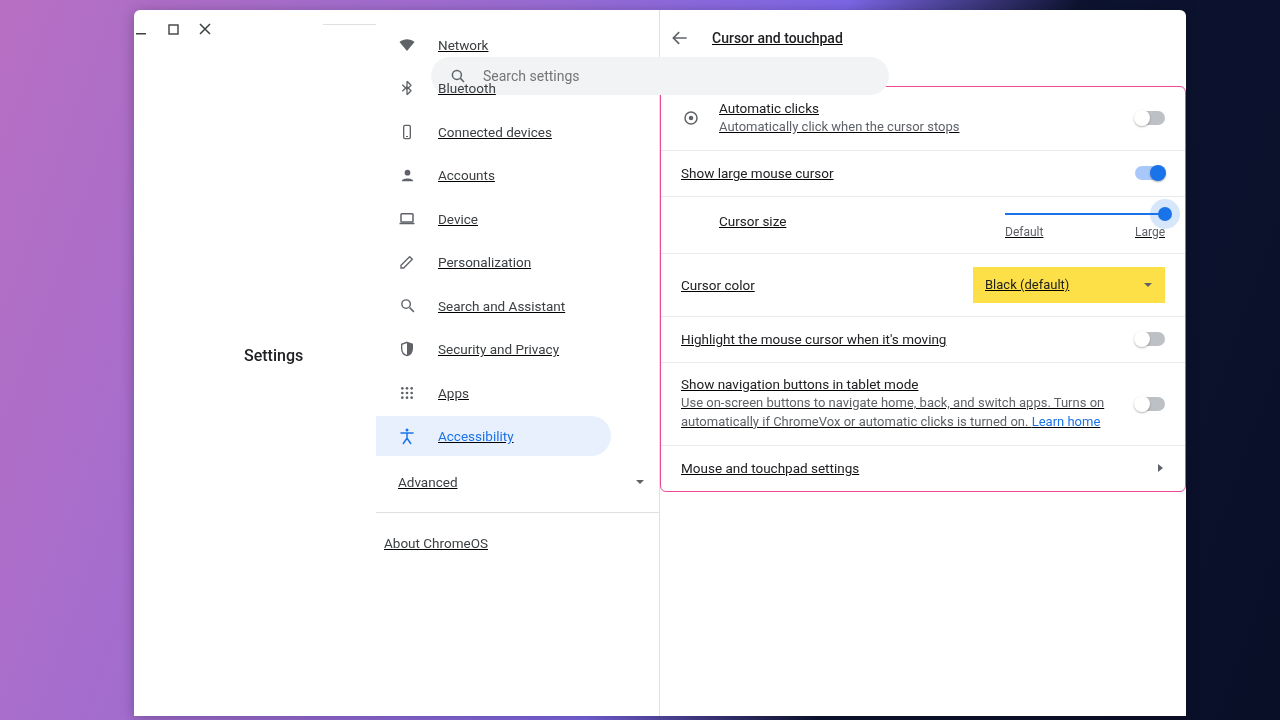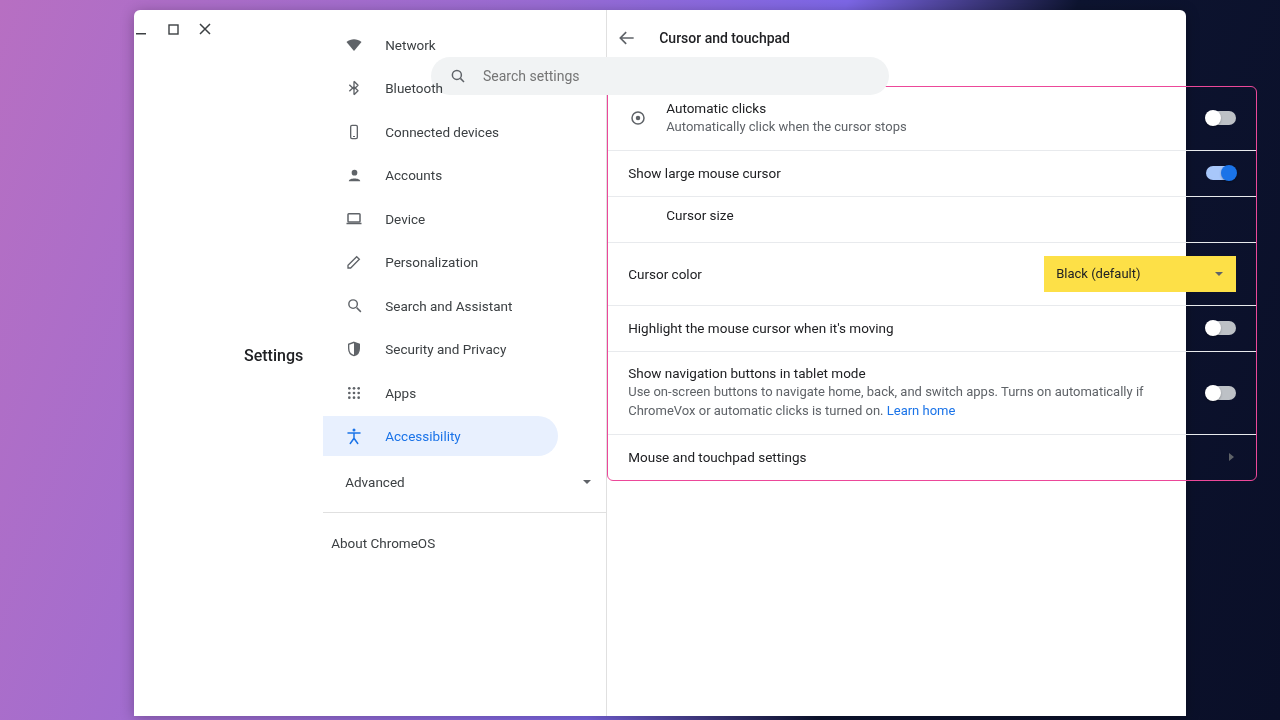--- a/index.html
+++ b/index.html
@@ -25,41 +25,41 @@
 .searchbar {
   margin-left: auto; margin-right: auto; position: absolute; left: 50%; transform: translateX(-50%);
   top: 47px; width: 458px; height: 38px;
   background: #f1f3f4; border-radius: 40px;
   display: flex; align-items: center; padding: 0 18px; gap: 16px;
 }
 .searchbar input {
   border: none; background: transparent; outline: none; font-size: 14px; color: #5f6368; flex: 1;
 }
 .divider-h { height: 1px; background: #e0e0e0; width: 100%; }
-.body { flex: 1; display: flex; min-height: 0; }
+.body { flex: 1; display: flex; min-height: 0; text-decoration: underline; }
 .sidebar { width: 284px; padding-top: 11px; border-right: 1px solid #e0e0e0; }
 .nav-item {
   display: flex; align-items: center; gap: 22px;
   height: 40px; padding: 0 22px; margin: 3.5px 0;
   font-size: 13.5px; color: #3c4043; cursor: pointer;
   border-radius: 0 20px 20px 0; margin-right: 48px;
   position: relative;
 }
 .nav-item.active { background: #e8f0fe; color: #1a73e8; }
 .nav-item.active .nav-icon { color: #1a73e8; }
 .nav-icon { width: 18px; height: 18px; display: flex; align-items: center; justify-content: center; color: #5f6368; flex-shrink: 0; }
 .advanced-row {
   display: flex; align-items: center; justify-content: space-between;
   padding: 12px 22px; font-size: 13.5px; color: #3c4043; cursor: pointer;
   margin-top: 6px;
 }
 .sidebar-hr { height: 1px; background: #e0e0e0; margin: 10px 0; margin-left: 0; }
 .about-row { padding: 12px 8px; font-size: 13.5px; color: #3c4043; cursor: pointer; }
 .main { flex: 1; display: flex; justify-content: center; padding-top: 0; }
-.panel { width: 650px; }
+.panel { width: 526px; }
 .section-head { display: flex; align-items: center; gap: 18px; height: 56px; padding-left: 6px;}
 .back-btn { width: 28px; height: 28px; display:flex; align-items:center; justify-content:center; cursor:pointer; color:#5f6368; border-radius:50%; }
 .section-title { font-size: 14px; color: #202124; font-weight: 500; }
 .card { border: 1px solid #ec4899; border-radius: 6px; margin-top: 20px; }
 .row { display: flex; align-items: center; padding: 13px 20px; min-height: 46px; position: relative; }
 .row + .row { border-top: 1px solid #e8eaed; }
 .row-texts { flex: 1; min-width: 0; }
 .row-title { font-size: 13.5px; color: #202124; }
 .row-sub { font-size: 13px; color: #5f6368; margin-top: 2px; line-height: 1.45; }
 .row-sub a { color: #1a73e8; text-decoration: none; }
@@ -272,20 +272,30 @@
             <div class="row-texts">
               <div class="row-title">Show large mouse cursor</div>
             </div>
             <div class="toggle on"></div>
           </div>
 
           <div class="row indent" style="padding-top:6px; padding-bottom:14px;">
             <div class="row-texts">
               <div class="row-title">Cursor size</div>
             </div>
+            <div class="slider-wrap">
+              <div class="slider-track">
+                <div class="slider-halo"></div>
+                <div class="slider-thumb"></div>
+              </div>
+              <div class="slider-labels">
+                <span>Default</span>
+                <span>Large</span>
+              </div>
+            </div>
           </div>
 
           <div class="row">
             <div class="row-texts">
               <div class="row-title">Cursor color</div>
             </div>
             <div class="dropdown">
               <span>Black (default)</span>
               <span>
                   <svg width="10" height="10" viewBox="0 0 10 10">

